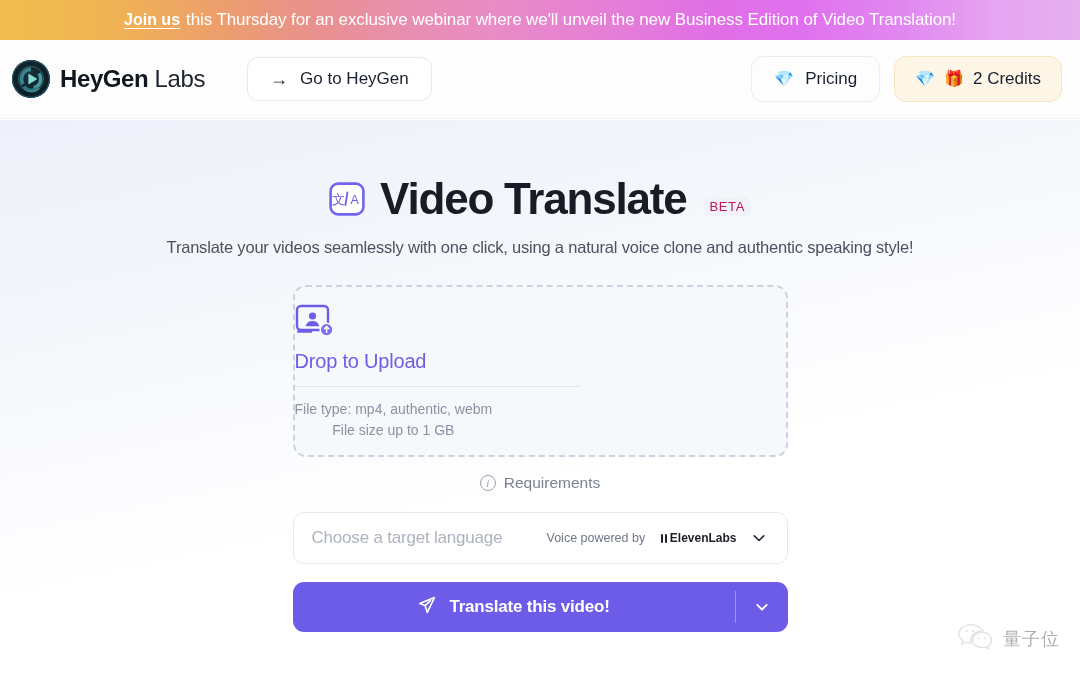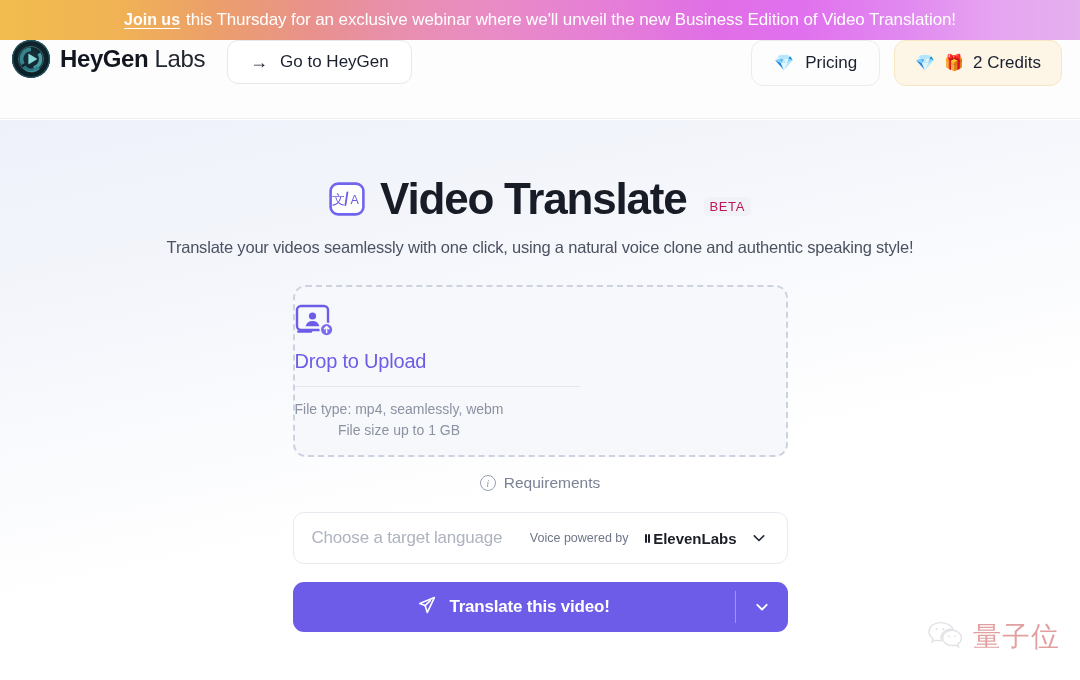--- a/index.html
+++ b/index.html
@@ -52,23 +52,24 @@
     margin-right: 6px;
     cursor: pointer;
   }
 
   
   .header {
     height: 79px;
     width: 100%;
     background: #fdfdfe;
     display: flex;
-    align-items: flex-start;
+    align-items: center;
     padding: 0 18px 0 12px;
     border-bottom: 1px solid #eef0f4;
+    gap: 20px;
   }
   .brand {
     display: flex;
     align-items: center;
     gap: 10px;
   }
   .brand-logo {
     width: 38px;
     height: 38px;
     border-radius: 50%;
@@ -276,21 +277,21 @@
     font-size: 12.5px;
     color: #6f7687;
     white-space: nowrap;
   }
   .el-logo {
     display: inline-flex;
     align-items: center;
     gap: 3px;
     font-weight: 700;
     color: #1c1f28;
-    font-size: 15px;
+    font-size: 12px;
   }
   .el-bars { display: inline-flex; align-items: center; gap: 1.6px; }
   .el-bars i {
     display: block;
     width: 2px;
     background: #1c1f28;
     border-radius: 1px;
   }
   .el-bars i:nth-child(1) { height: 9px; }
   .el-bars i:nth-child(2) { height: 9px; }
@@ -343,22 +344,22 @@
     position: absolute;
     right: 20px;
     bottom: 24px;
     display: flex;
     align-items: center;
     gap: 8px;
     opacity: 0.42;
     pointer-events: none;
   }
   .wm-text {
-    font-size: 28px;
-    color: #b91c1c;
+    font-size: 18px;
+    color: #404040;
     font-family: "DejaVu Sans", sans-serif;
     letter-spacing: 1px;
   }
 </style>
 </head>
 <body>
 
 <div class="promo-banner">
   <a class="promo-link">Join us</a>
   <span class="promo-text">this Thursday for an exclusive webinar where we'll unveil the new Business Edition of Video Translation!</span>
@@ -424,21 +425,21 @@
         <circle cx="17.5" cy="12" r="3.6" fill="#6c5ce7"></circle>
         <path d="M10.6 22.2 a7.2 7.2 0 0 1 13.8 0 z" fill="#6c5ce7"></path>
         <path d="M3.2 27.6 L16 27.6" stroke="#6c5ce7" stroke-width="2.4" stroke-linecap="round"></path>
         <circle cx="31.6" cy="25.6" r="6.4" fill="#7a6bf0" stroke="#f7f8fb" stroke-width="1.6"></circle>
         <path d="M31.6 22.7 L31.6 28.4 M29.4 24.8 L31.6 22.6 L33.8 24.8" stroke="#ffffff" stroke-width="1.5" stroke-linecap="round" stroke-linejoin="round" fill="none"></path>
       </svg>
     </span>
     <div class="dz-title">Drop to Upload</div>
     <div class="dz-divider"></div>
     <div class="dz-sub">
-      <div>File type: mp4, seamlessly, webm</div>
+      <div>File type: mp4, authentic, webm</div>
       <div>File size up to 1 GB</div>
     </div>
   </div>
 
   <div class="requirements">
     <span class="info-icon">i</span>
     <span>Requirements</span>
   </div>
 
   <div class="lang-select">

